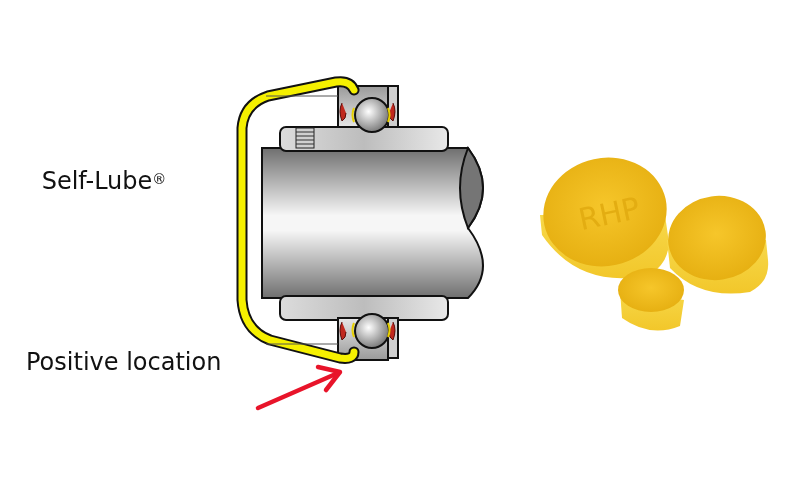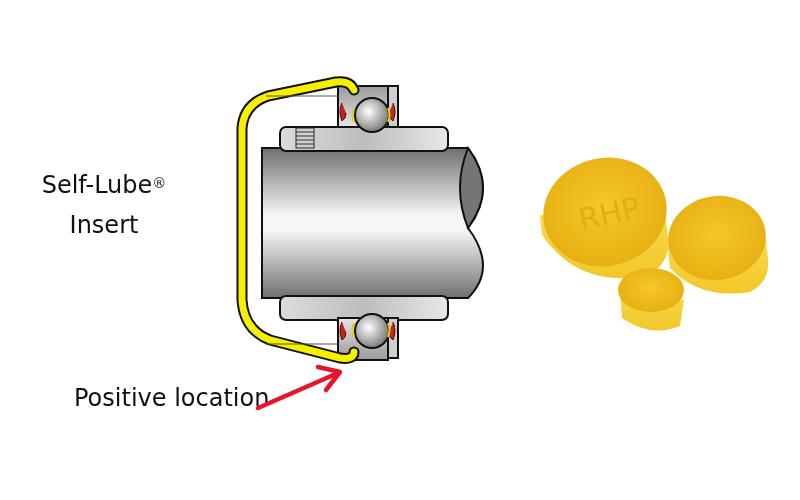--- a/index.html
+++ b/index.html
@@ -1,28 +1,27 @@
 <!DOCTYPE html>
 <html><head>
 <meta charset="utf-8">
 <style>
   html, body { margin:0; padding:0; background:#ffffff; }
   body { width:800px; height:500px; position:relative; overflow:hidden; font-family:"DejaVu Sans", sans-serif; }
-  .label { position:absolute; color:#111; font-size:24px; line-height:40px; }
+  .label { position:absolute; color:#111; font-size:24px; line-height:33px; }
   #label-selflube { left:24px; top:165px; width:160px; text-align:center; }
   #label-selflube sup { font-size:14px; vertical-align:top; position:relative; top:-2px; }
-  #label-positive { left:26px; top:378px;margin-left:48px; }
+  #label-positive { left:26px; top:346px; }
   svg { position:absolute; left:0; top:0; }
 </style>
 </head>
 <body>
 
 <div class="label" id="label-selflube">
   <span>Self-Lube</span><sup>®</sup><br>
-  <span>Insert</span>
 </div>
 
 <div class="label" id="label-positive">
   <span>Positive location</span><br>
 </div>
 
 <svg width="800" height="500" viewBox="0 0 800 500">
   <defs>
     <linearGradient id="shaftGrad" x1="0" y1="0" x2="0" y2="1">
       <stop offset="0" stop-color="#6f6f6f"></stop>

